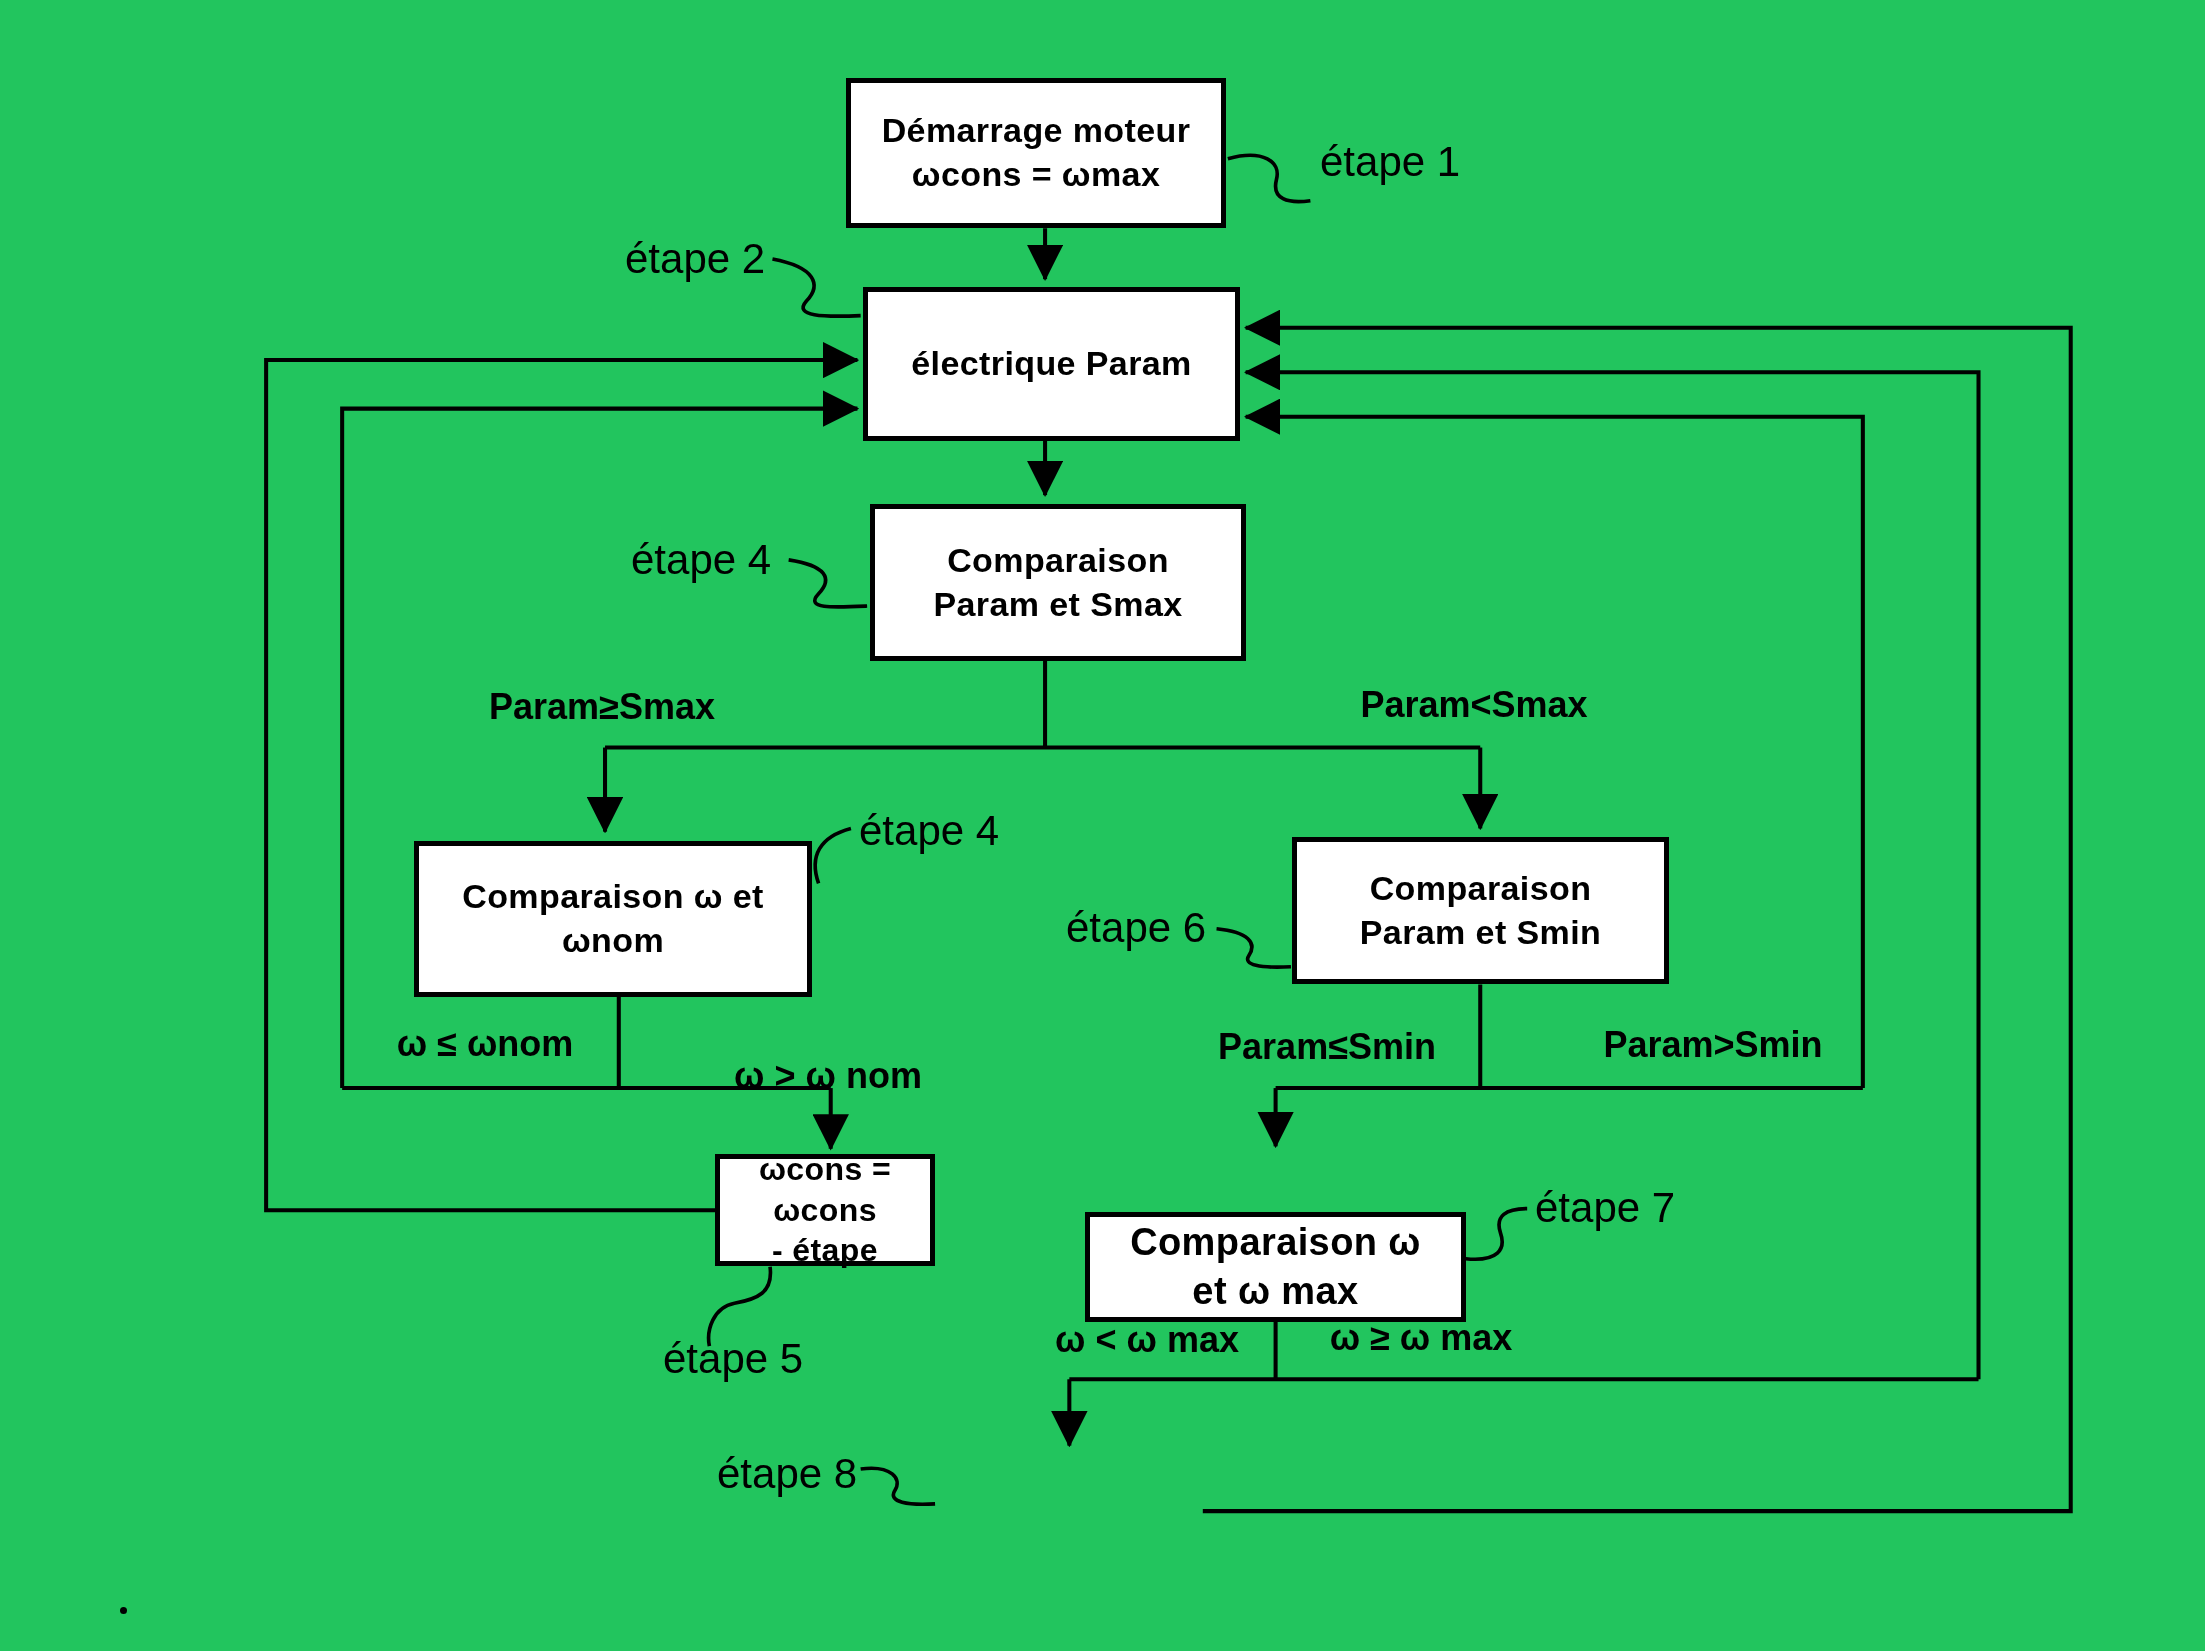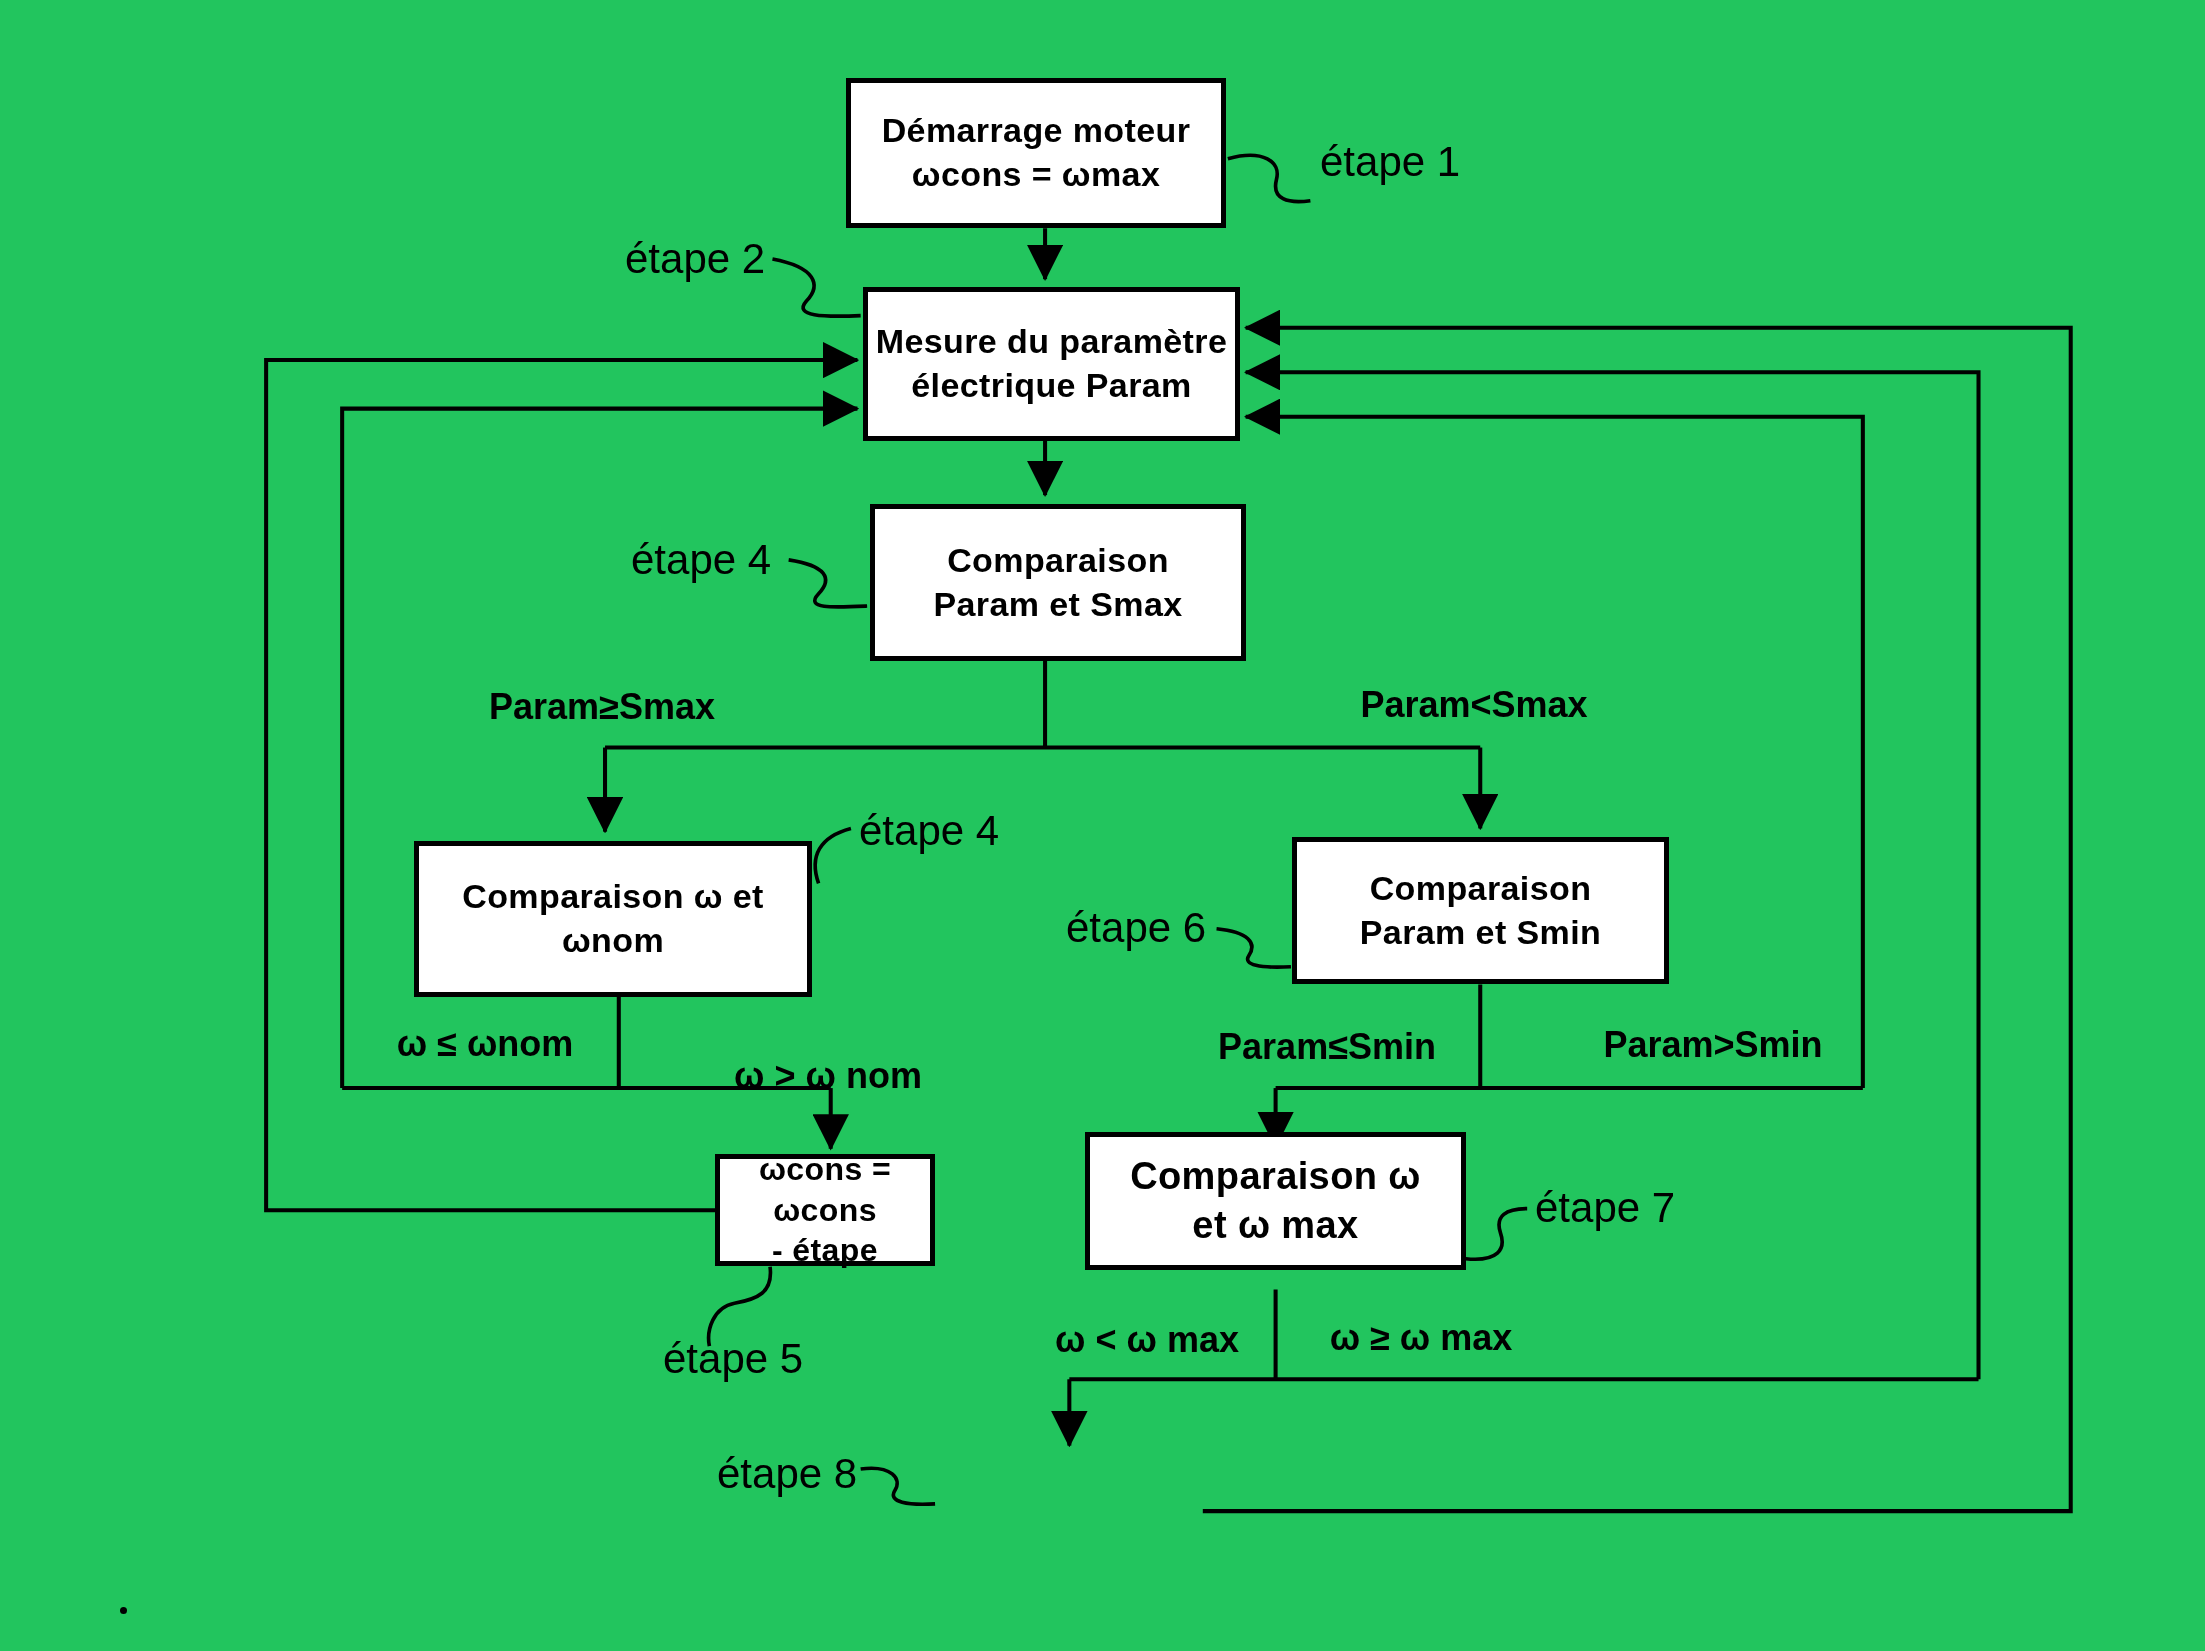--- a/index.html
+++ b/index.html
@@ -88,21 +88,20 @@
       <path d="M1064 1816 C1102 1811 1116 1828 1106 1843 C1098 1857 1122 1861 1156 1859"></path>
     </g>
   </svg>
 
   <div class="node" style="left:846px;top:78px;width:380px;height:150px;">
     <div>Démarrage moteur</div>
     <div>ωcons = ωmax</div>
   </div>
 
   <div class="node" style="left:863px;top:287px;width:377px;height:154px;">
-    <div>Mesure du paramètre</div>
     <div>électrique Param</div>
   </div>
 
   <div class="node" style="left:870px;top:504px;width:376px;height:157px;">
     <div>Comparaison</div>
     <div>Param et Smax</div>
   </div>
 
   <div class="node" style="left:414px;top:841px;width:398px;height:156px;">
     <div>Comparaison ω et</div>
@@ -112,21 +111,21 @@
   <div class="node" style="left:1292px;top:837px;width:377px;height:147px;">
     <div>Comparaison</div>
     <div>Param et Smin</div>
   </div>
 
   <div class="node small" style="left:715px;top:1154px;width:220px;height:112px;">
     <div>ωcons = ωcons</div>
     <div>- étape</div>
   </div>
 
-  <div class="node big" style="left:1085px;top:1132px;width:381px;height:138px;">
+  <div class="node big" style="left:1085px;top:1212px;width:381px;height:110px;">
     <div>Comparaison ω</div>
     <div>et ω max</div>
   </div>
 
 
   <div class="step-tag" style="left:1320px;top:138px;">étape 1</div>
   <div class="step-tag" style="left:625px;top:235px;">étape 2</div>
   <div class="step-tag" style="left:631px;top:536px;">étape 4</div>
   <div class="step-tag" style="left:859px;top:807px;">étape 4</div>
   <div class="step-tag" style="left:663px;top:1335px;">étape 5</div>

